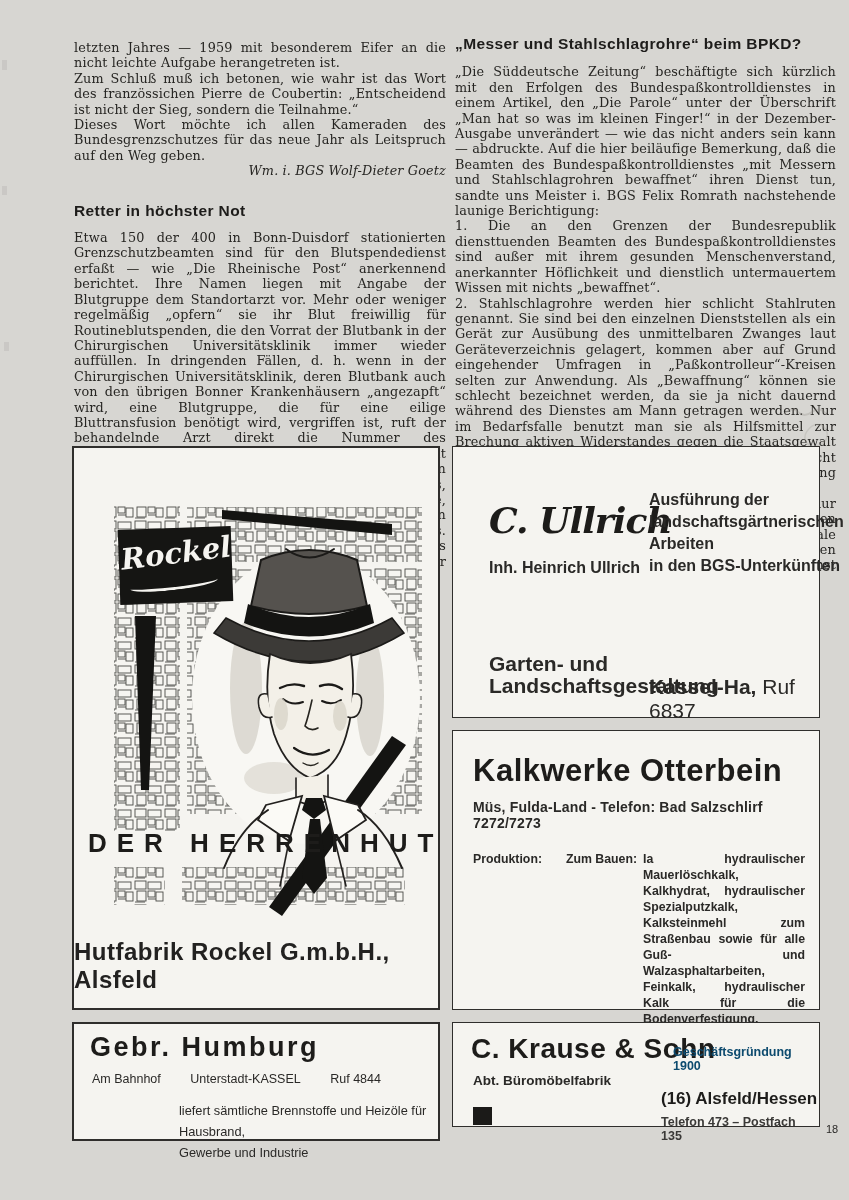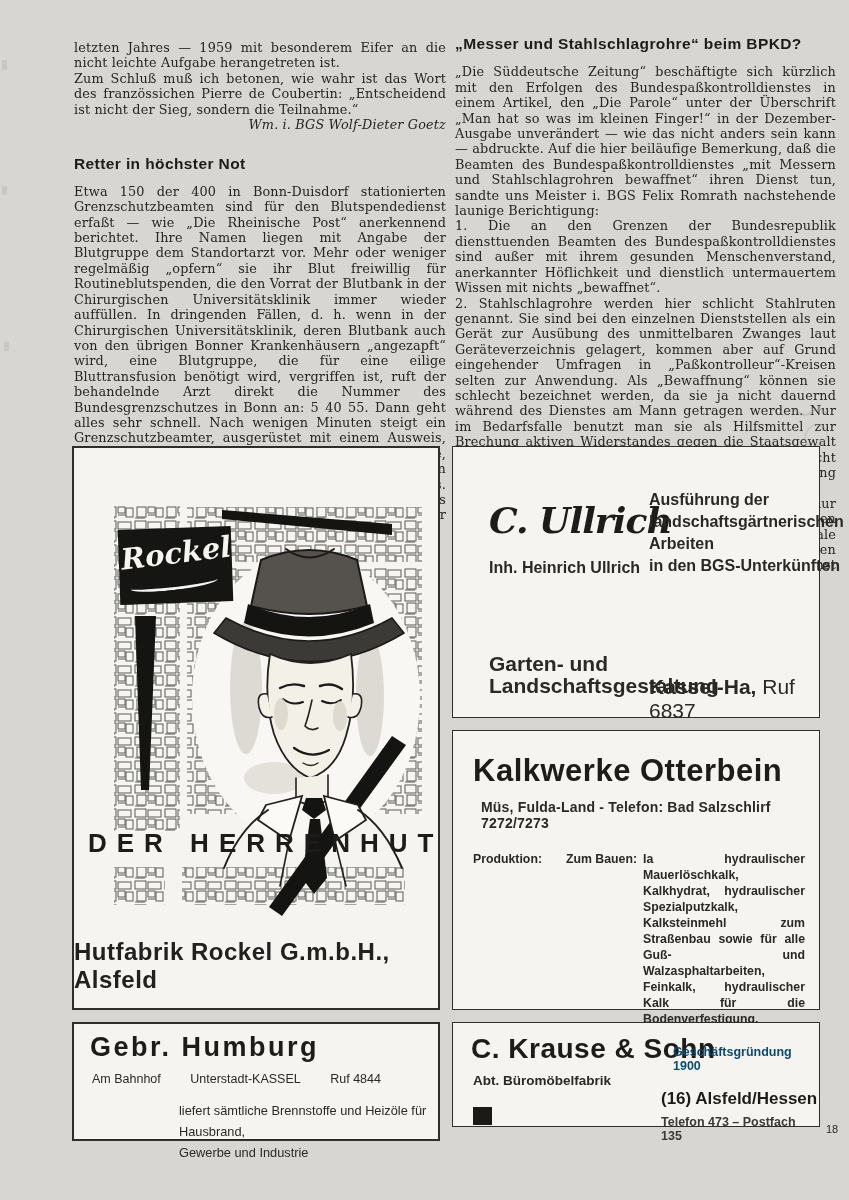--- a/index.html
+++ b/index.html
@@ -55,21 +55,21 @@
                       font-weight:bold; line-height:22px; color:#2a2927; }
   .ullrich-biz { position:absolute; left:36px; top:206px; font-size:21px; font-weight:bold;
                  line-height:22px; color:#2a2927; }
   .ullrich-contact { position:absolute; left:196px; top:228px; font-size:21px; color:#2a2927; }
   .ullrich-contact .city { font-weight:bold; }
 
   
   .kalk-name { position:absolute; left:20px; top:22px; font-weight:bold; font-size:31px;
                letter-spacing:0.5px; color:#1d1c1a; }
   .kalk-addr { position:absolute; left:20px; top:68px; font-weight:bold; font-size:14px;
-               letter-spacing:0.2px; color:#2a2927;margin-left:8px; }
+               letter-spacing:0.2px; color:#2a2927; }
   .kalk-table { position:absolute; left:20px; top:120px; width:332px; font-size:12.3px;
                 line-height:16px; color:#2a2927; }
   .kalk-row { display:flex; margin-bottom:10px; }
   .kalk-c1 { width:86px; font-weight:bold; flex:none; }
   .kalk-c2 { width:84px; font-weight:bold; flex:none; text-align:right; padding-right:6px; }
   .kalk-c3 { flex:1; font-weight:bold; text-align:justify; }
 
   
   .hum-name { position:absolute; left:16px; top:8px; font-weight:bold; font-size:27px;
               letter-spacing:2.5px; color:#1d1c1a; }
@@ -99,20 +99,21 @@
   .speck { position:absolute; background:#bfbdb9; opacity:0.55; }
 </style>
 </head>
 <body>
 
 <div class="page">
 
   <div class="col col-left">
     <p>letzten Jahres — 1959 mit besonderem Eifer an die nicht leichte Aufgabe herangetreten ist.</p>
     <p>Zum Schluß muß ich betonen, wie wahr ist das Wort des französsichen Pierre de Coubertin: „Entscheidend ist nicht der Sieg, sondern die Teilnahme.“</p>
+    <p>Dieses Wort möchte ich allen Kameraden des Bundesgrenzschutzes für das neue Jahr als Leitspruch auf den Weg geben.</p>
     <p class="signature">Wm. i. BGS Wolf-Dieter Goetz</p>
     <h2 class="sec-heading">Retter in höchster Not</h2>
     <p>Etwa 150 der 400 in Bonn-Duisdorf stationierten Grenzschutzbeamten sind für den Blutspendedienst erfaßt — wie „Die Rheinische Post“ anerkennend berichtet. Ihre Namen liegen mit Angabe der Blutgruppe dem Standortarzt vor. Mehr oder weniger regelmäßig „opfern“ sie ihr Blut freiwillig für Routineblutspenden, die den Vorrat der Blutbank in der Chirurgischen Universitätsklinik immer wieder auffüllen. In dringenden Fällen, d. h. wenn in der Chirurgischen Universitätsklinik, deren Blutbank auch von den übrigen Bonner Krankenhäusern „angezapft“ wird, eine Blutgruppe, die für eine eilige Bluttransfusion benötigt wird, vergriffen ist, ruft der behandelnde Arzt direkt die Nummer des Bundesgrenzschutzes in Bonn an: 5 40 55. Dann geht alles sehr schnell. Nach wenigen Minuten steigt ein Grenzschutzbeamter, ausgerüstet mit einem Ausweis, in dem seine Blutgruppe eingetragen ist — es ist die, die der Bonner Arzt so dringend benötigt —, in einen bereitstehenden Wagen zur Fahrt ins Krankenhaus. Nicht selten sind die Beamten des Bundesgrenzschutzes in Duisdorf Retter in höchster Not.</p>
   </div>
 
   <div class="col col-right">
     <h2 class="sec-heading">„Messer und Stahlschlagrohre“ beim BPKD?</h2>
     <p>„Die Süddeutsche Zeitung“ beschäftigte sich kürzlich mit den Erfolgen des Bundespaßkontrolldienstes in einem Artikel, den „Die Parole“ unter der Überschrift „Man hat so was im kleinen Finger!“ in der Dezember-Ausgabe unverändert — wie das nicht anders sein kann — abdruckte. Auf die hier beiläufige Bemerkung, daß die Beamten des Bundespaßkontrolldienstes „mit Messern und Stahlschlagrohren bewaffnet“ ihren Dienst tun, sandte uns Meister i. BGS Felix Romrath nachstehende launige Berichtigung:</p>
     <p>1. Die an den Grenzen der Bundesrepublik diensttuenden Beamten des Bundespaßkontrolldienstes sind außer mit ihrem gesunden Menschenverstand, anerkannter Höflichkeit und dienstlich untermauertem Wissen mit nichts „bewaffnet“.</p>
     <p>2. Stahlschlagrohre werden hier schlicht Stahlruten genannt. Sie sind bei den einzelnen Dienststellen als ein Gerät zur Ausübung des unmittelbaren Zwanges laut Geräteverzeichnis gelagert, kommen aber auf Grund eingehender Umfragen in „Paßkontrolleur“-Kreisen selten zur Anwendung. Als „Bewaffnung“ können sie schlecht bezeichnet werden, da sie ja nicht dauernd während des Dienstes am Mann getragen werden. Nur im Bedarfsfalle benutzt man sie als Hilfsmittel zur Brechung aktiven Widerstandes gegen die Staatsgewalt und entnimmt sie — nach reiflicher Erwägung, um nicht ins „Bild“ gesetzt zu werden — dem zur Aufbewahrung dienenden Behältnis.</p>

